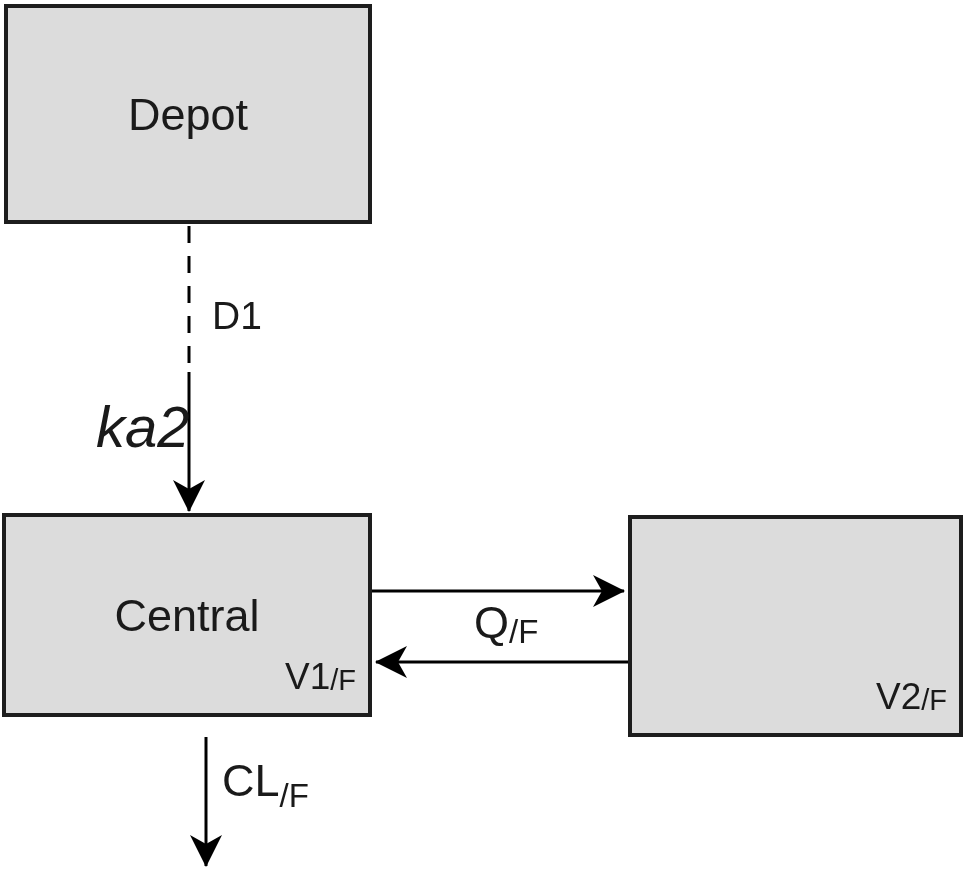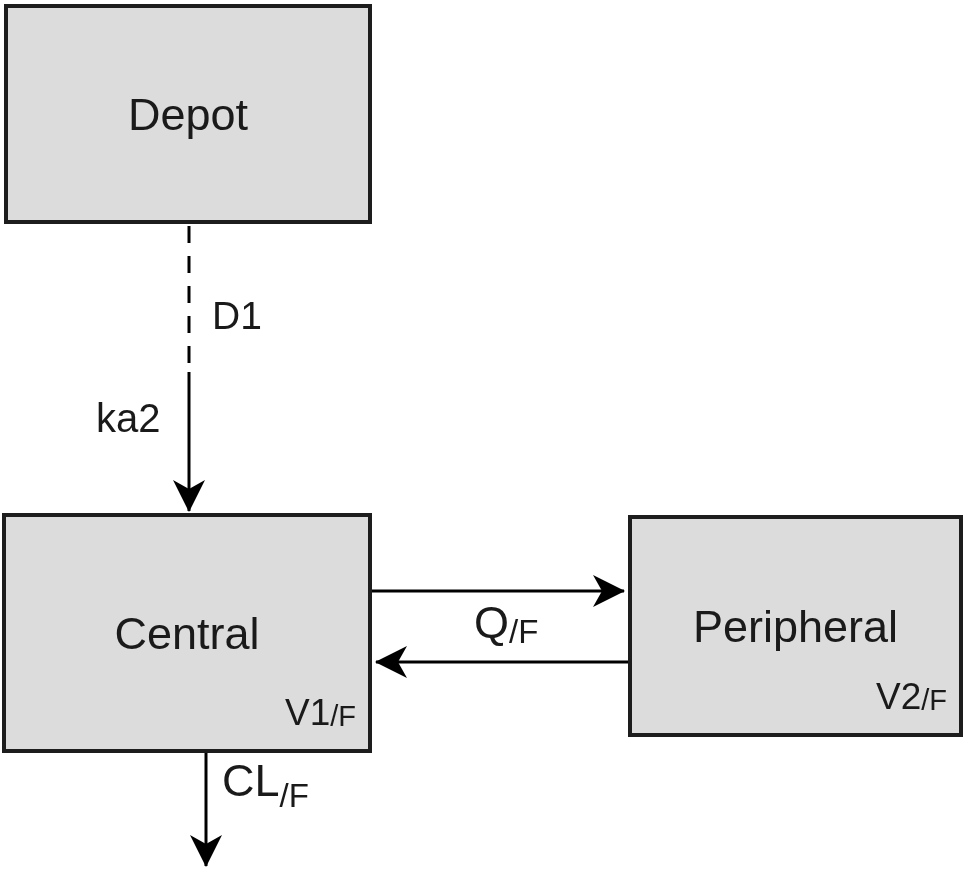--- a/index.html
+++ b/index.html
@@ -21,31 +21,31 @@
   .layer{position:absolute;left:0;top:0;}
   .box{
     position:absolute;
     background:var(--box-fill);
     border:4px solid var(--box-border);
     box-sizing:border-box;
     display:flex;align-items:center;justify-content:center;
   }
   .box-label{font-size:45px;line-height:1;}
   .box.depot{left:4px;top:4px;width:368px;height:220px;}
-  .box.central{left:2px;top:513px;width:370px;height:240px;}
+  .box.central{left:2px;top:513px;width:370px;height:204px;}
   .box.peripheral{left:628px;top:515px;width:335px;height:222px;}
   .volume{
     position:absolute;right:12px;bottom:18px;
     display:flex;align-items:flex-end;line-height:1;
   }
   .volume .vol-main{font-size:37px;}
   .volume .vol-suffix{font-size:29px;}
   .flow-label{position:absolute;line-height:1;white-space:nowrap;}
   .flow-label.d1{left:212px;top:285px;font-size:39px;margin-top:11px;}
-  .flow-label.ka2{left:96px;top:398px;font-size:40px;}
+  .flow-label.ka2{left:96px;top:398px;font-size:58px;font-style:italic;}
   .flow-label.q{left:474px;top:600px;font-size:45px;display:flex;align-items:flex-start;}
   .flow-label.cl{left:222px;top:758px;font-size:45px;display:flex;align-items:center;}
   .flow-sub{font-size:33px;transform:translateY(15px);display:inline-block;}
 </style>
 </head>
 <body>
 
 <div class="canvas">
 
   <svg class="layer" width="970" height="874" viewBox="0 0 970 874">
@@ -72,21 +72,20 @@
 
   <div class="box central">
     <span class="box-label">Central</span>
     <span class="volume">
         <span class="vol-main">V1</span>
         <span class="vol-suffix">/F</span>
       </span>
   </div>
 
   <div class="box peripheral">
-    <span class="box-label">Peripheral</span>
     <span class="volume">
         <span class="vol-main">V2</span>
         <span class="vol-suffix">/F</span>
       </span>
   </div>
 
   <div class="flow-label d1">D1</div>
 
   <div class="flow-label ka2">ka2</div>
 

